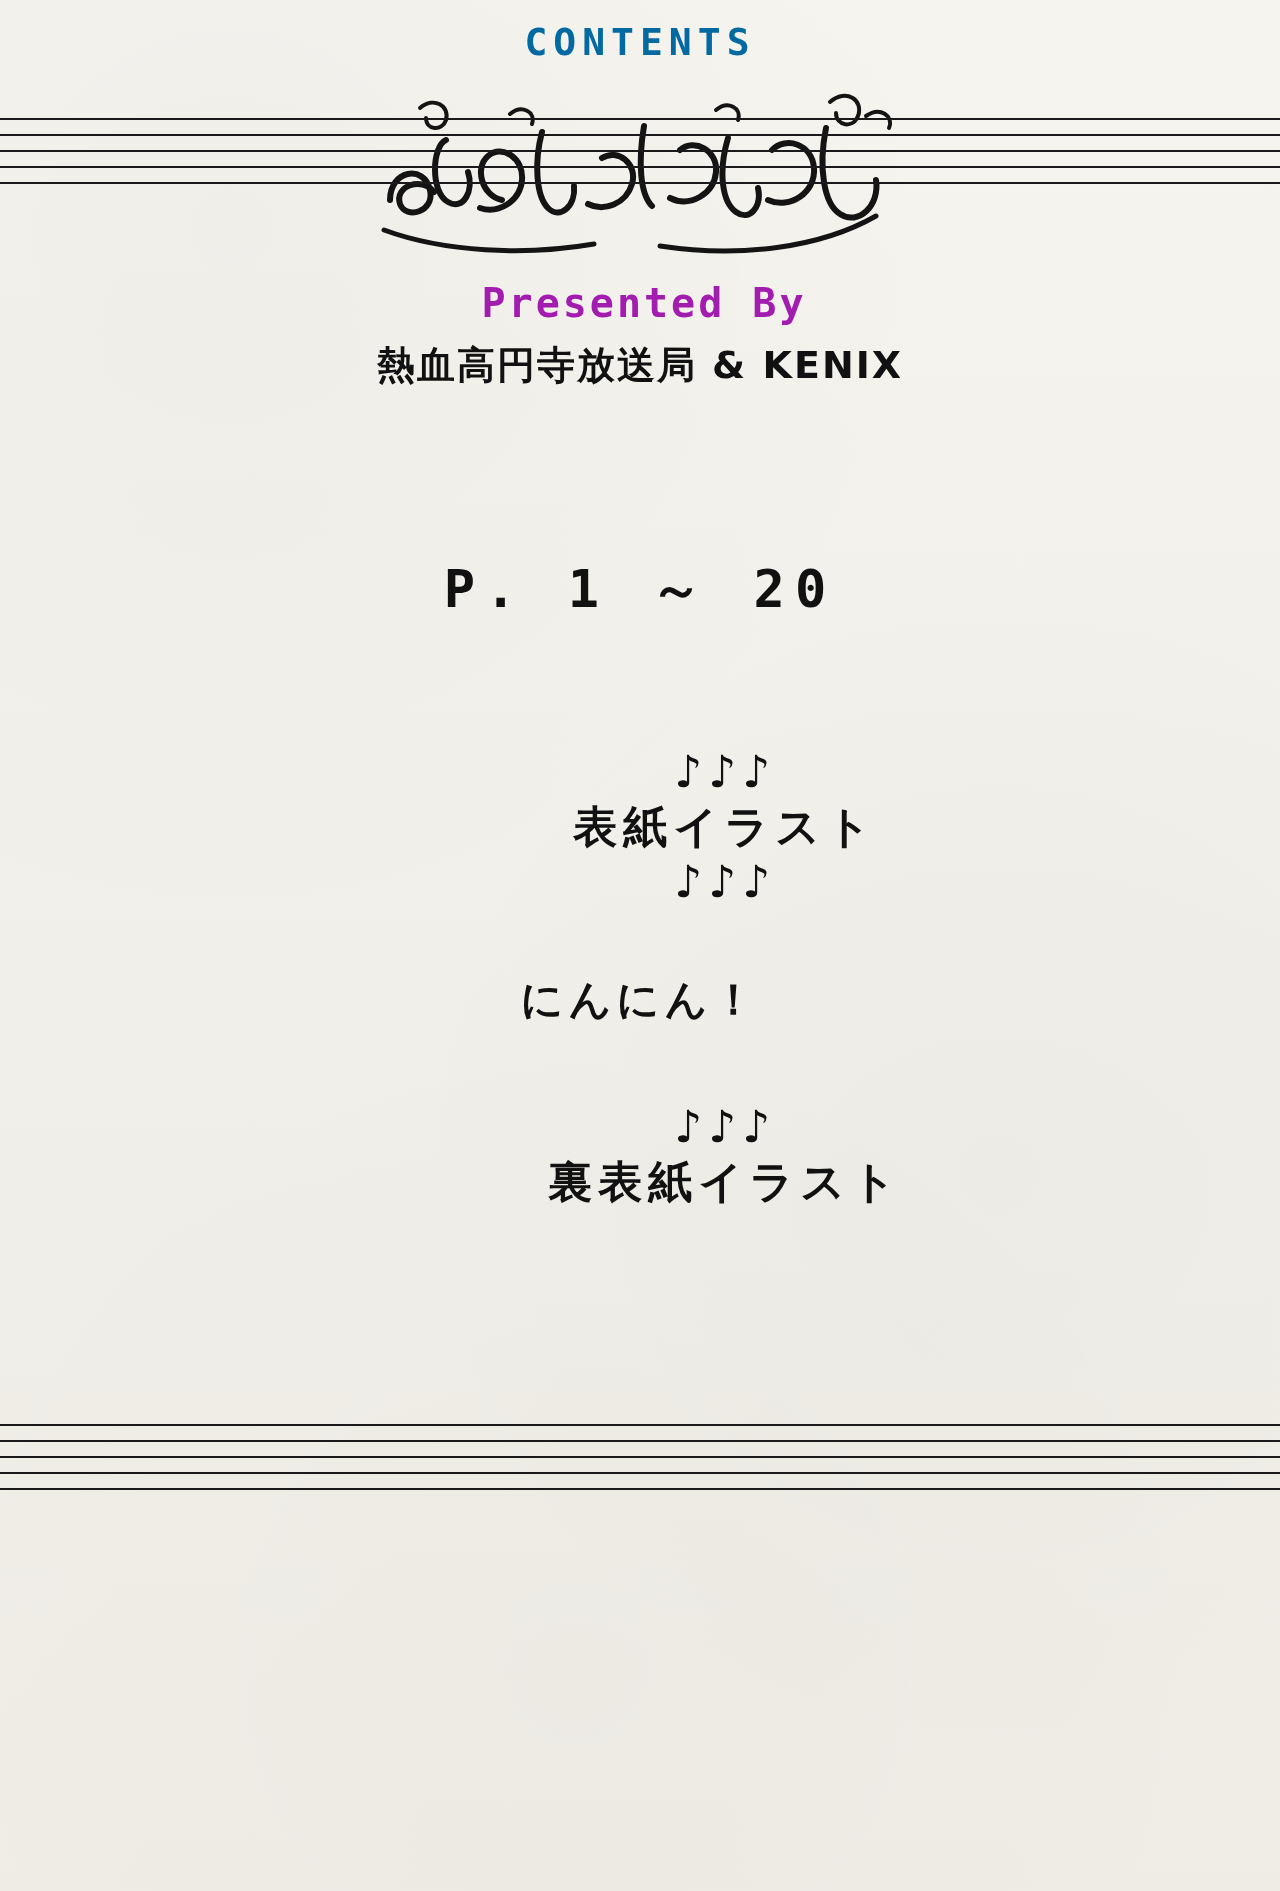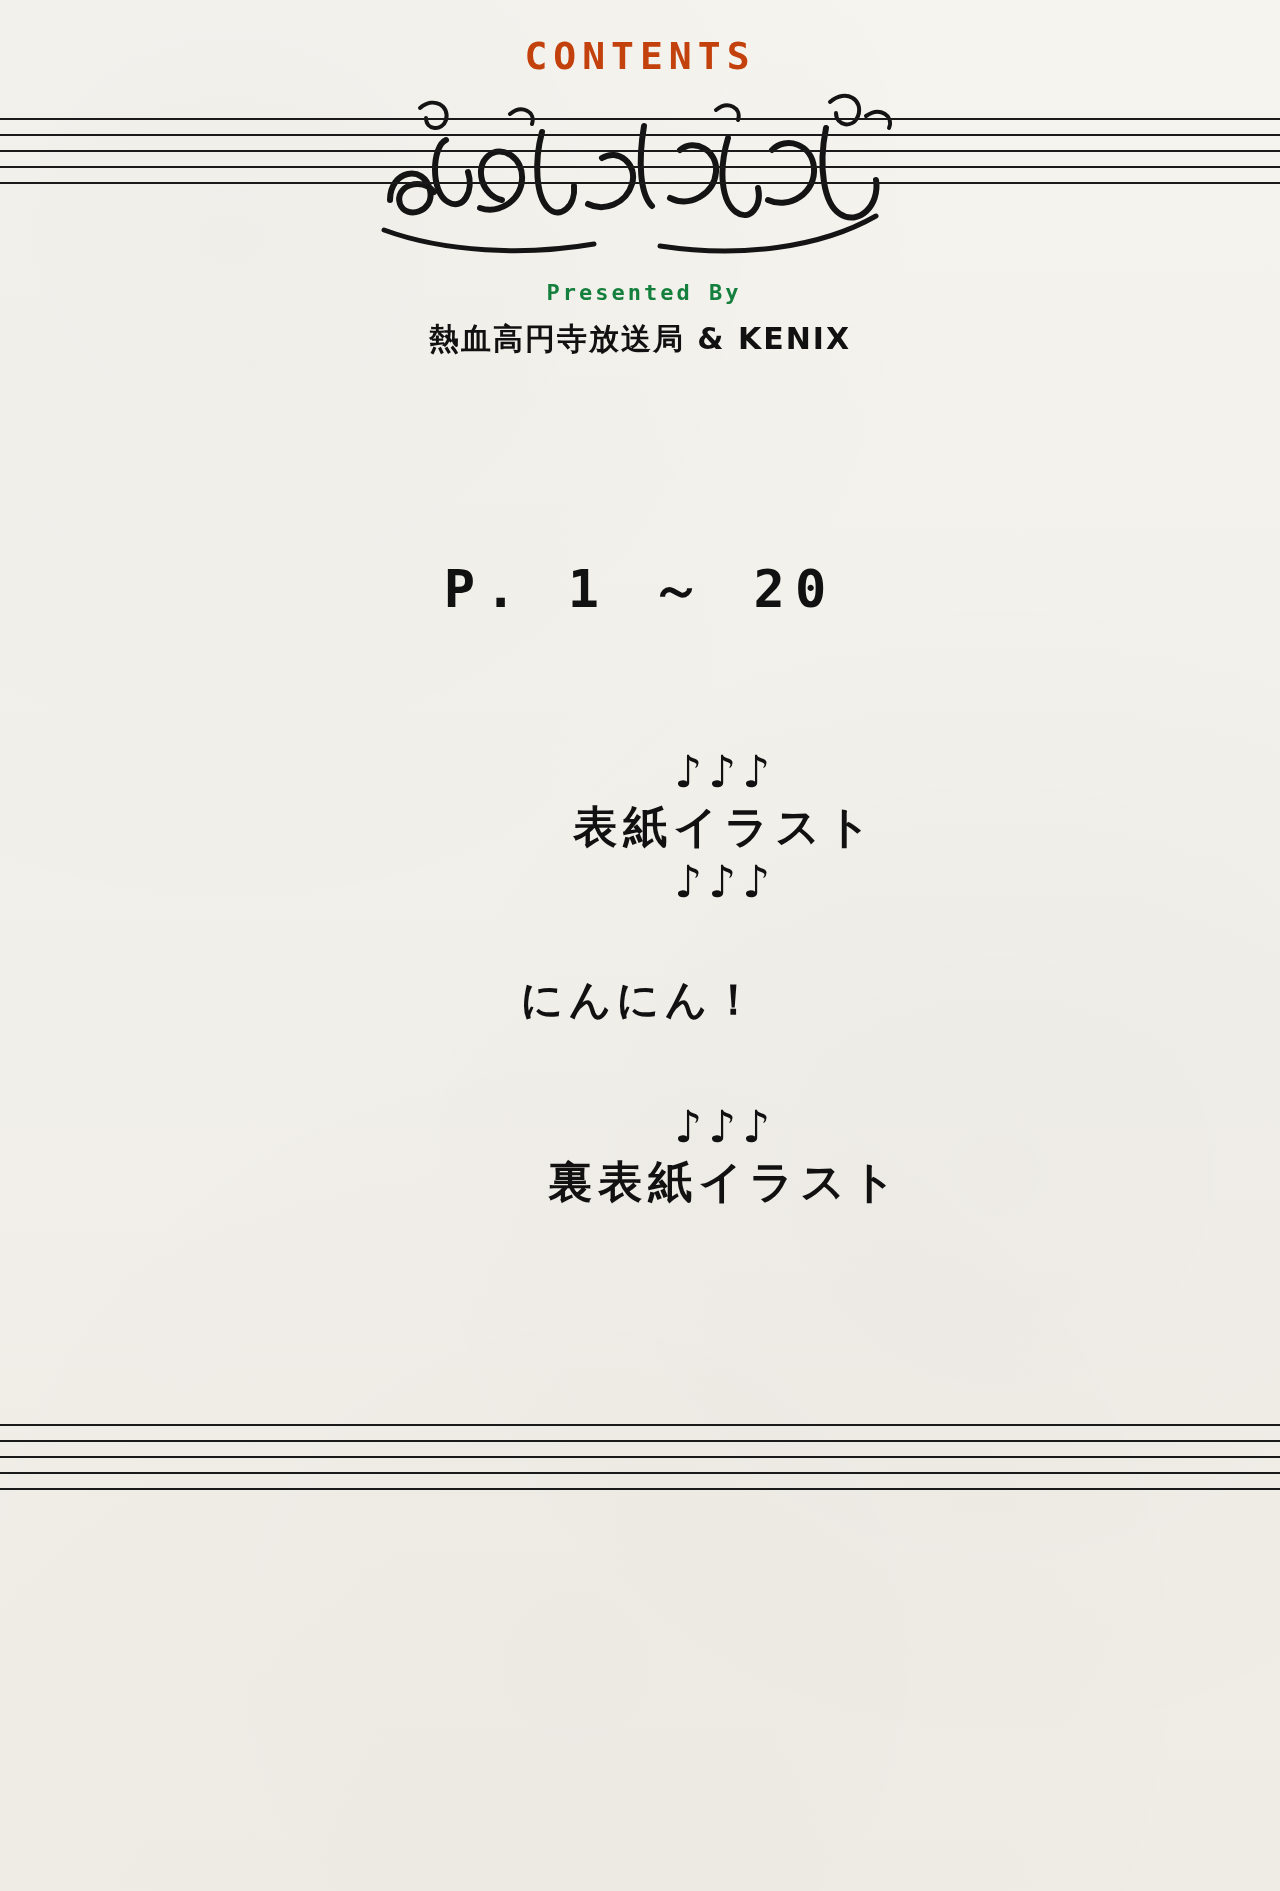--- a/index.html
+++ b/index.html
@@ -44,29 +44,29 @@
     margin-bottom: 14px;
   }
   .staff .line:last-child { margin-bottom: 0; }
 
   .staff-top { top: 118px; }
   .staff-bottom { top: 1424px; }
 
   
   .contents-title {
     position: absolute;
-    top: 34px;
+    top: 20px;
     left: 0;
     width: 100%;
     text-align: center;
     font-family: "DejaVu Sans Mono", monospace;
     font-size: 38px;
     font-weight: bold;
     letter-spacing: 6px;
-    color: #c2410c;
+    color: #0369a1;
   }
 
   
   .logo-wrap {
     position: absolute;
     top: 80px;
     left: 0;
     width: 100%;
     height: 190px;
     display: flex;
@@ -78,30 +78,30 @@
   
   .presented {
     position: absolute;
     top: 280px;
     left: 0;
     width: 100%;
     text-align: center;
   }
   .presented .by {
     font-family: "DejaVu Sans Mono", monospace;
-    font-size: 22px;
+    font-size: 40px;
     font-weight: bold;
     letter-spacing: 3px;
-    color: #15803d;
+    color: #a21caf;
     margin-left: 8px;
   }
   .presented .circle {
     margin-top: 14px;
     font-family: "DejaVu Sans", sans-serif;
-    font-size: 30px;
+    font-size: 38px;
     font-weight: bold;
     letter-spacing: 2px;
     color: #111;
   }
 
   
   .toc {
     position: absolute;
     top: 545px;
     left: 0;

